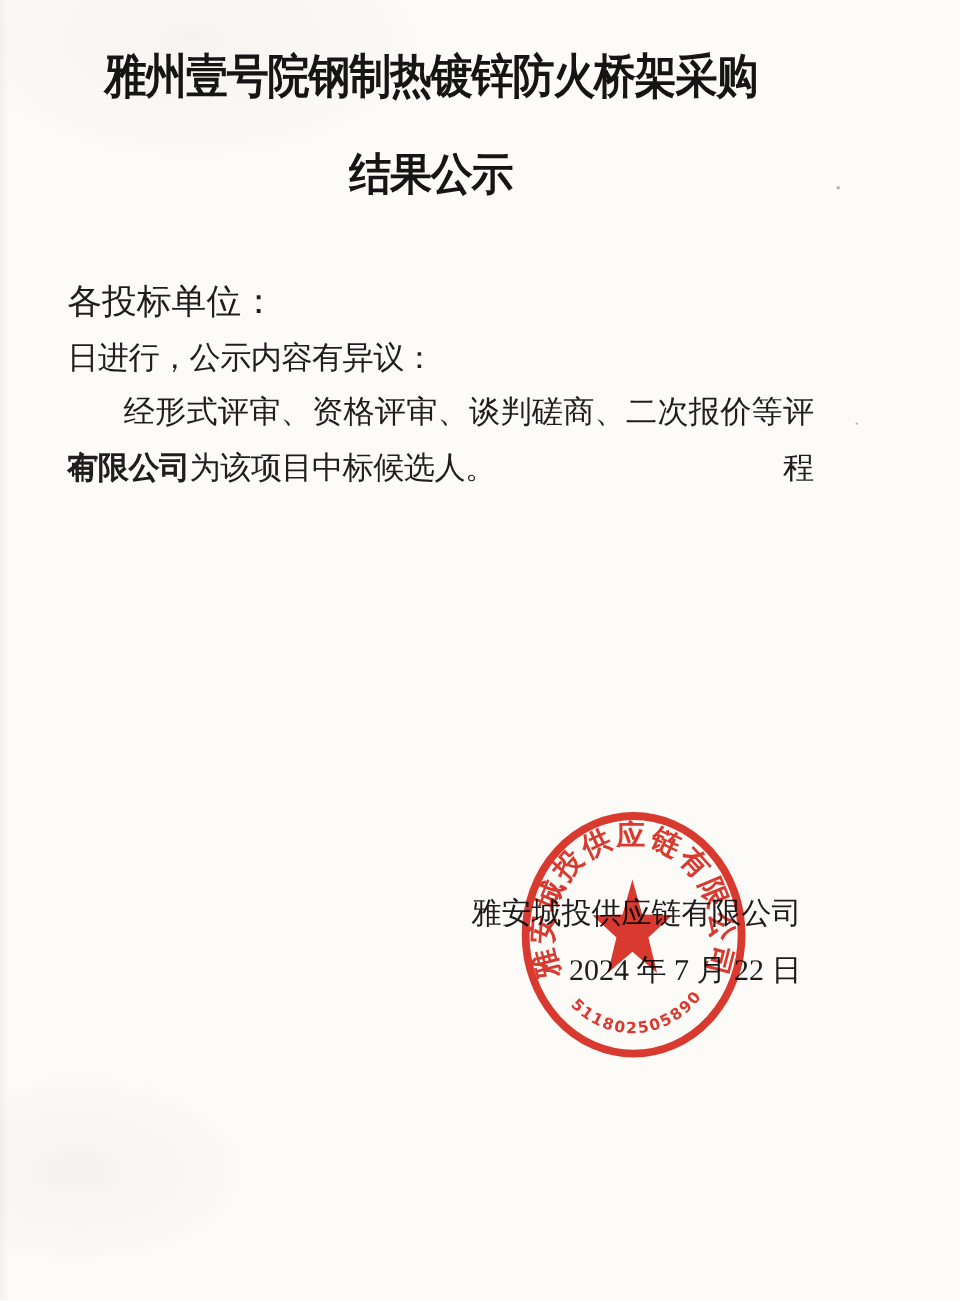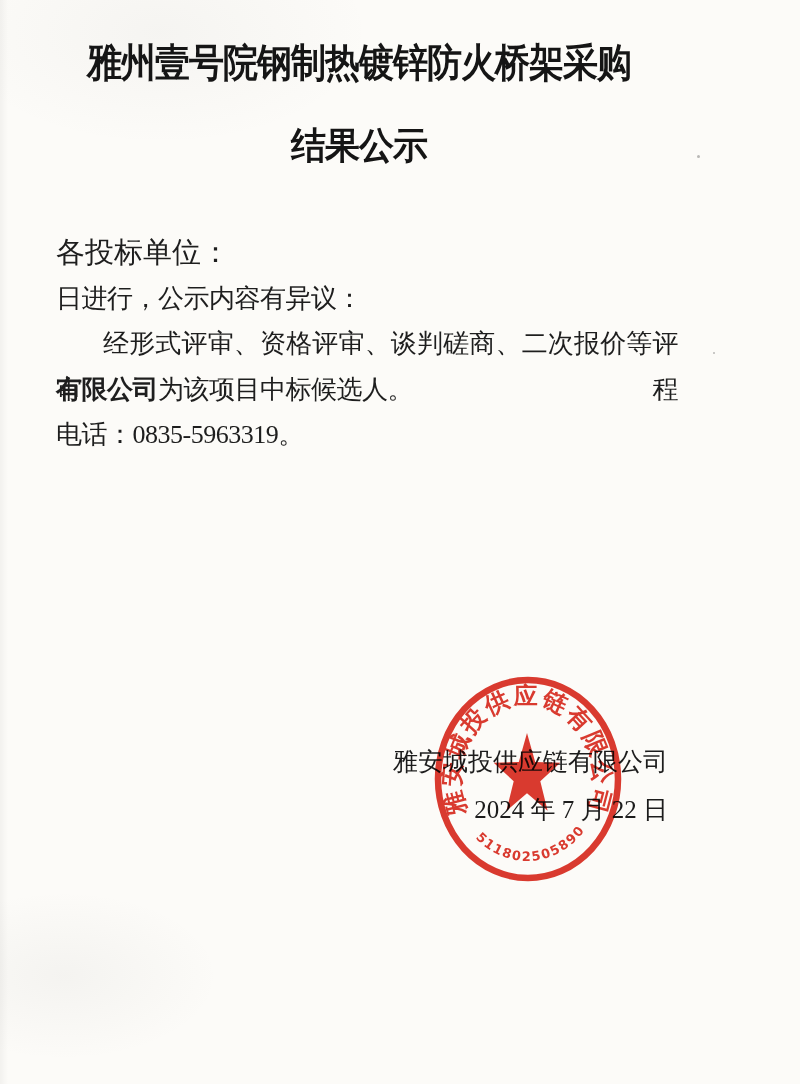--- a/index.html
+++ b/index.html
@@ -64,21 +64,20 @@
   <div id="title2" class="title-line">结果公示</div>
 
   <div class="textblock">
     <div class="line salutation">各投标单位：</div>
 
     <div class="line">日进行，公示内容有异议：</div>
 
     <div class="line j indent">经形式评审、资格评审、谈判磋商、二次报价等评审程</div>
     <div class="line"><span class="b">有限公司</span><span>为该项目中标候选人。</span></div>
 
-    <div class="line">电话：0835-5963319。</div>
   </div>
 
   <div class="signature">
     <div class="sig-line">雅安城投供应链有限公司</div>
     <div class="sig-line">2024 年 7 月 22 日</div>
   </div>
 
   <div class="seal-wrap">
     <svg width="202" height="216" viewBox="0 0 202 216">
       <defs>

